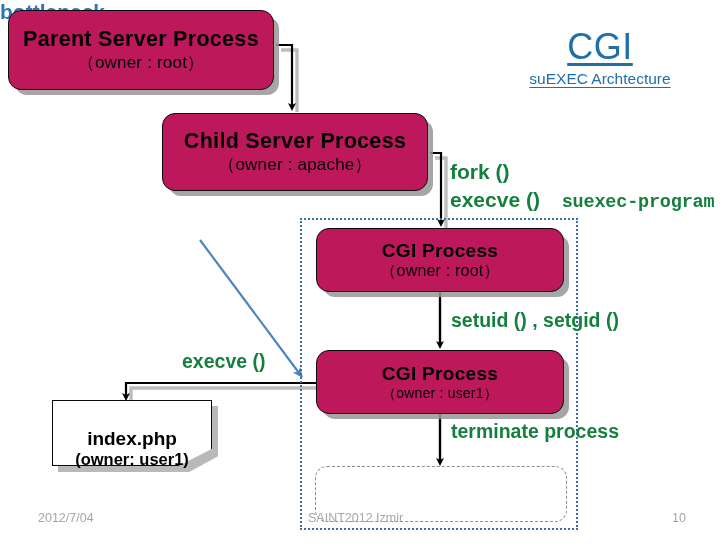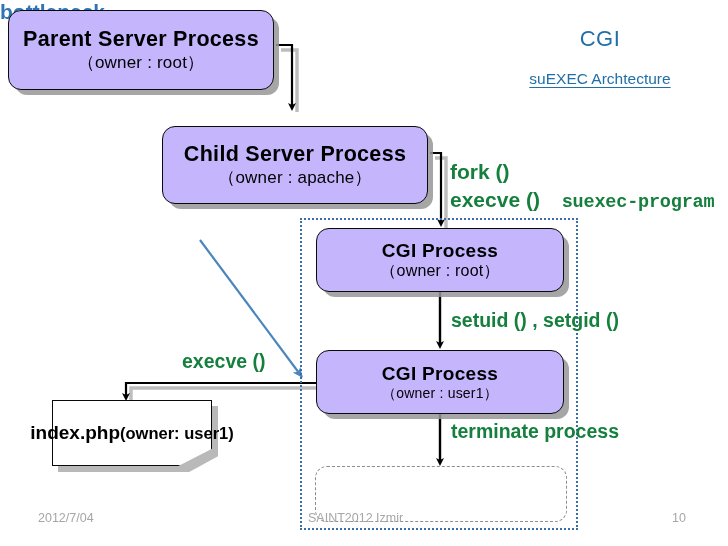--- a/index.html
+++ b/index.html
@@ -9,21 +9,21 @@
     background:#ffffff;
   }
   #stage{position:absolute;left:0;top:0;width:728px;height:546px;}
 
   
   #vec{position:absolute;left:0;top:0;width:728px;height:546px;}
 
   
   .procbox{
     position:absolute;
-    background:#c4b5fd;
+    background:#be185d;
     border:1.6px solid #0a0a0a;
     border-radius:13px;
     box-shadow:6px 6px 0 -1px rgba(150,150,150,0.85);
     display:flex;flex-direction:column;
     align-items:center;justify-content:center;
     box-sizing:border-box;
     z-index:4;
   }
   .procbox .t1{
     font-weight:bold;color:#000;
@@ -32,21 +32,21 @@
   .procbox .t2{
     font-weight:normal;color:#000;
     letter-spacing:.2px;line-height:1.05;white-space:nowrap;
   }
 
   
   #box-parent{left:8px;  top:10px;  width:266px; height:80px;}
   #box-parent .t1{font-size:21.5px;}
   #box-parent .t2{font-size:17px;margin-top:4px;}
 
-  #box-child{left:162px; top:126px; width:266px; height:78px;}
+  #box-child{left:162px; top:113px; width:266px; height:78px;}
   #box-child .t1{font-size:21.5px;}
   #box-child .t2{font-size:17px;margin-top:4px;}
 
   #box-cgi-root{left:316px; top:228px; width:248px; height:64px;}
   #box-cgi-root .t1{font-size:19px;}
   #box-cgi-root .t2{font-size:16px;margin-top:2px;}
 
   #box-cgi-user{left:316px; top:350px; width:248px; height:64px;}
   #box-cgi-user .t1{font-size:19px;}
   #box-cgi-user .t2{font-size:14px;margin-top:2px;}
@@ -75,22 +75,22 @@
     position:absolute;left:6px;top:6px;width:160px;height:66px;
     background:#b9b9b9;
     clip-path:polygon(0 0,100% 0,100% 76%,82% 100%,0 100%);
   }
   #doc-index .docface{
     position:absolute;left:0;top:0;width:160px;height:66px;
     background:#ffffff;border:1.6px solid #0a0a0a;box-sizing:border-box;
     clip-path:polygon(0 0,100% 0,100% 74%,79% 100%,0 100%);
   }
   #doc-index .doctext{
-    position:absolute;left:0;top:0;width:160px;height:66px;
-    display:flex;flex-direction:row;align-items:center;justify-content:center;
+    position:absolute;left:0;top:16px;width:160px;height:66px;
+    display:flex;flex-direction:column;align-items:center;justify-content:center;
     color:#000;
   }
   #doc-index .t1{font-size:19px;font-weight:bold;line-height:1.05;white-space:nowrap;}
   #doc-index .t2{font-size:16.5px;font-weight:bold;line-height:1.05;white-space:nowrap;margin-top:2px;}
 
   
   .lbl{position:absolute;color:#15803d;font-weight:bold;white-space:nowrap;z-index:5;}
   #lbl-fork   {left:450px;top:160px;font-size:21px;}
   #lbl-execve-suexec{left:450px;top:188px;font-size:21px;}
   #lbl-execve-suexec .mono{font-family:"Liberation Mono","DejaVu Sans Mono",monospace;font-size:18.5px;letter-spacing:-0.2px;}
@@ -98,21 +98,21 @@
   #lbl-terminate{left:451px;top:420px;font-size:19.5px;}
   #lbl-execve-left{left:182px;top:350px;font-size:19.5px;}
 
   #lbl-bottleneck{
     left:68px;top:228px;font-size:21px;font-weight:bold;color:#2e75b6;z-index:6;
   }
 
   
   #title-cgi{
     position:absolute;left:500px;top:26px;width:200px;text-align:center;
-    font-size:22px;color:#1f6fa8;
+    font-size:36px;color:#1f6fa8;text-decoration:underline;
     text-underline-offset:4px;z-index:5;letter-spacing:.5px;
   }
   #title-sub{
     position:absolute;left:470px;top:70px;width:260px;text-align:center;
     font-size:15.5px;color:#1f6fa8;text-decoration:underline;
     text-underline-offset:3px;z-index:5;
   }
 
   
   .foot{position:absolute;color:#a6a6a6;font-size:12.5px;z-index:7;}

